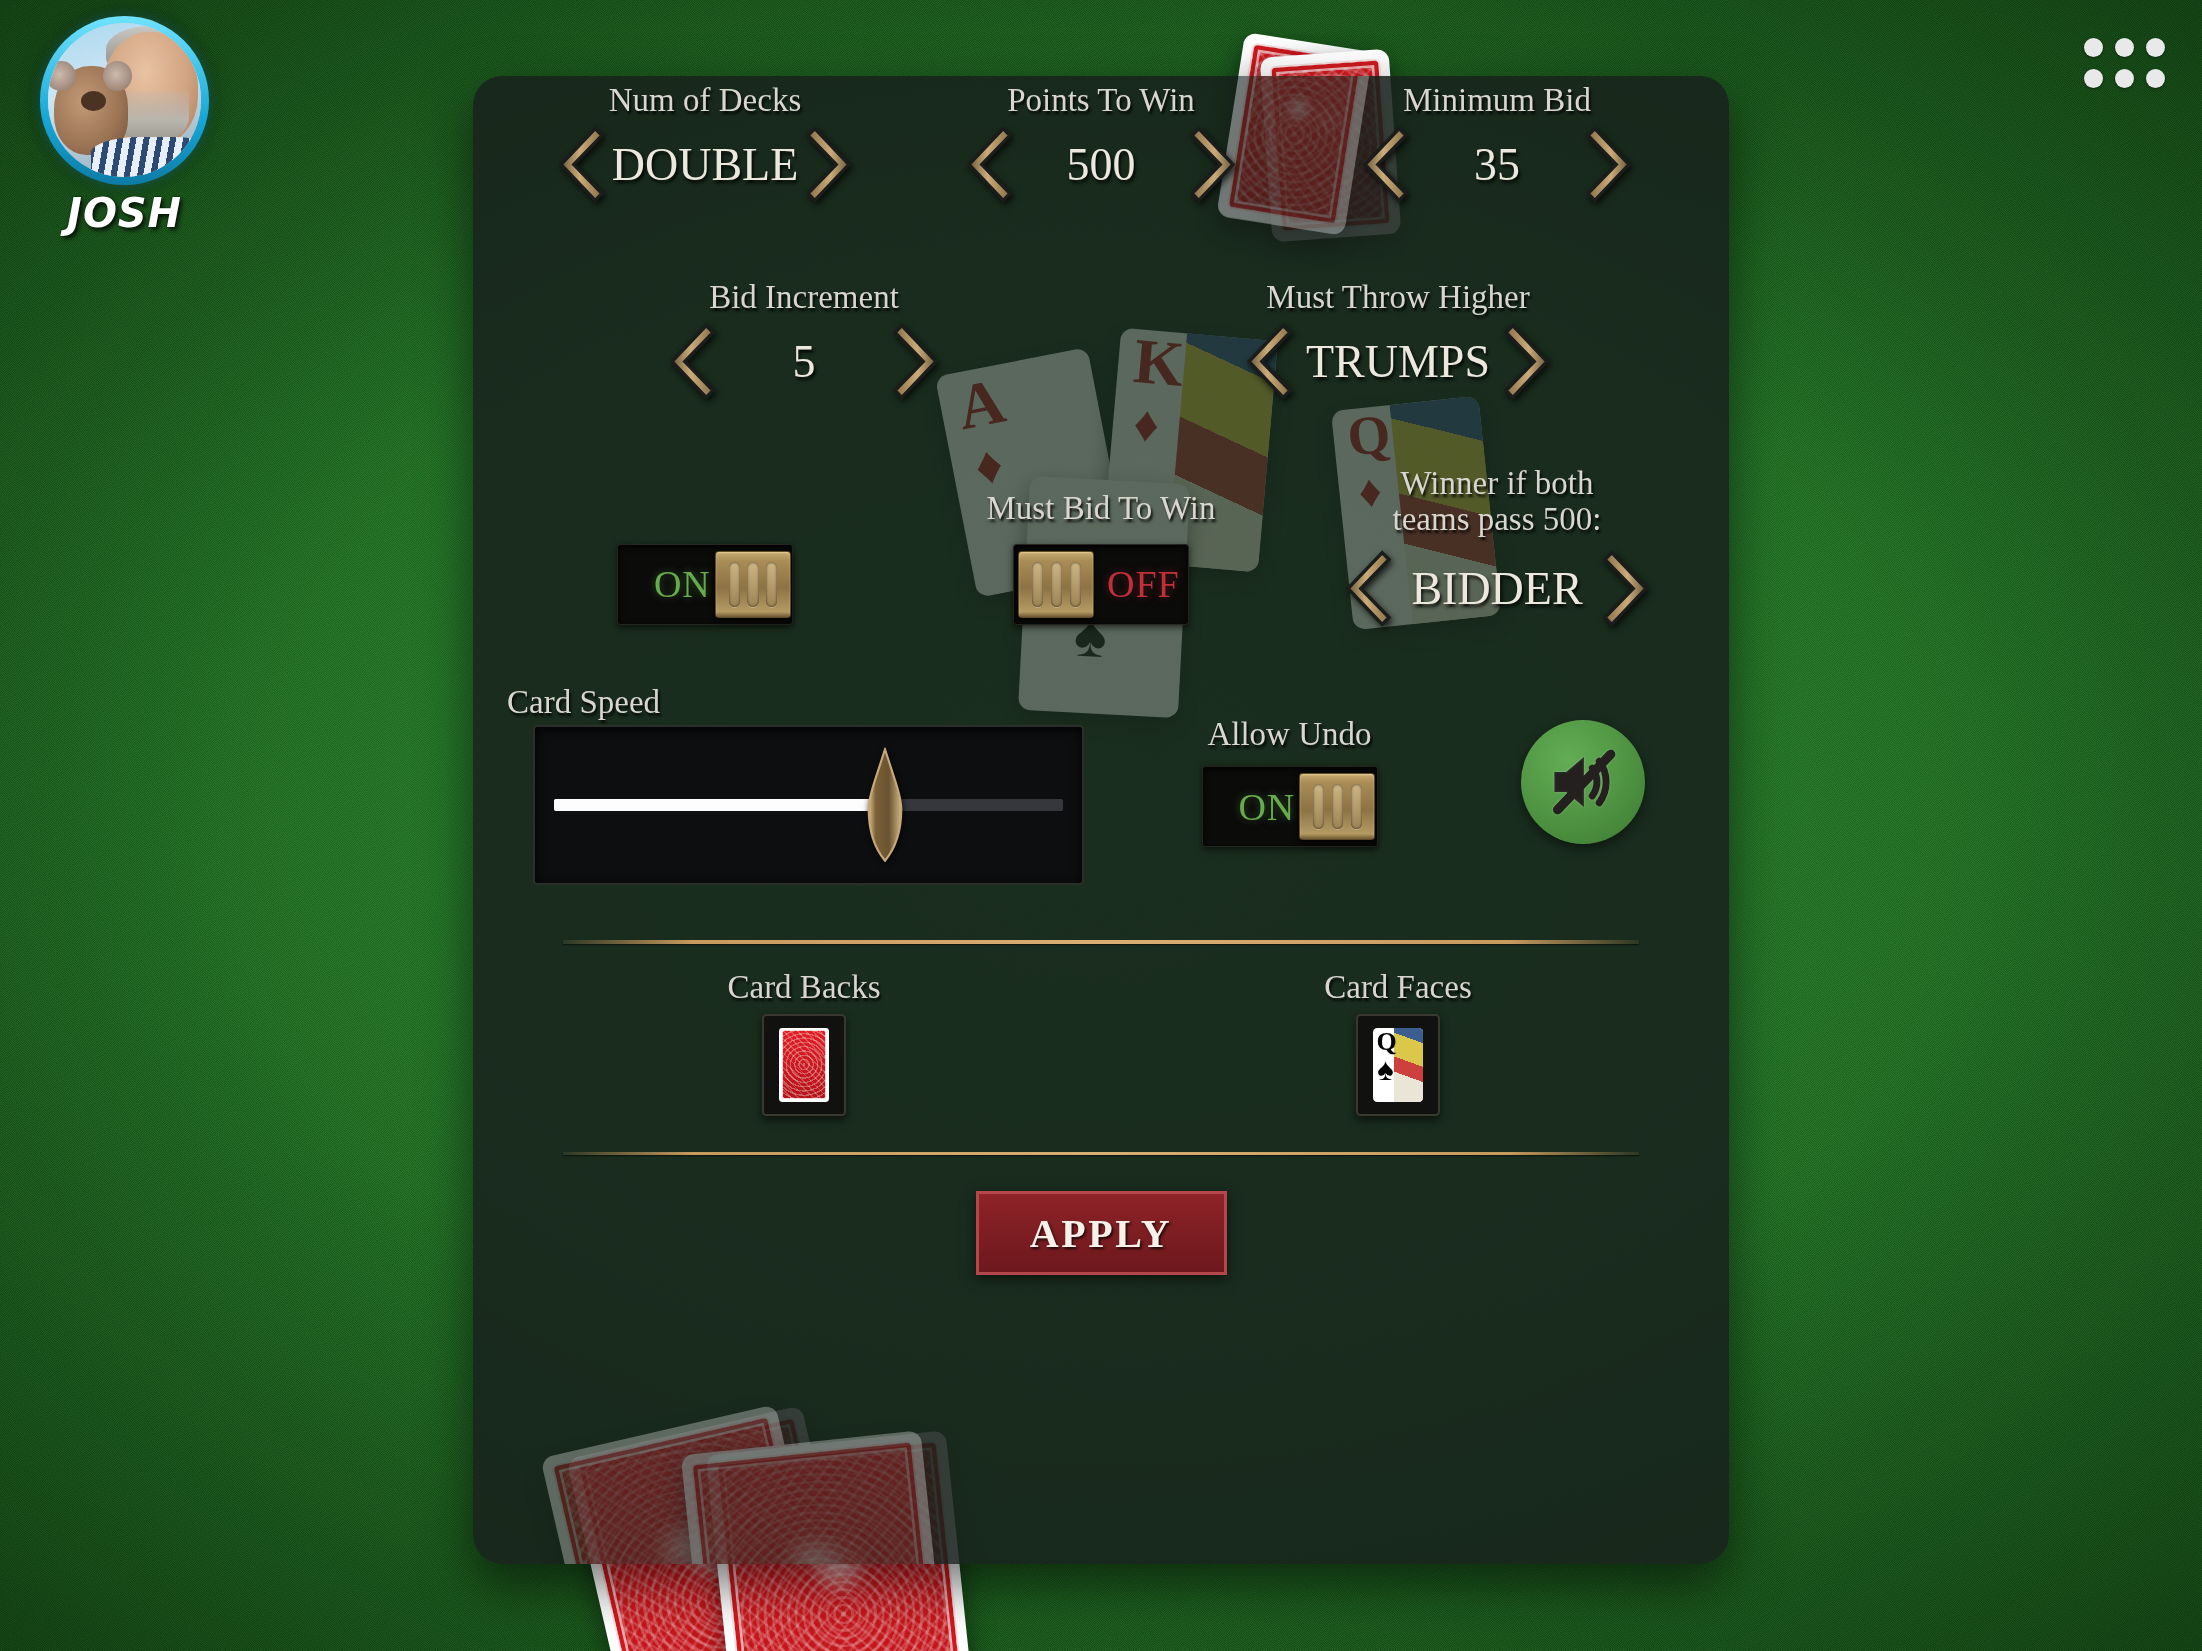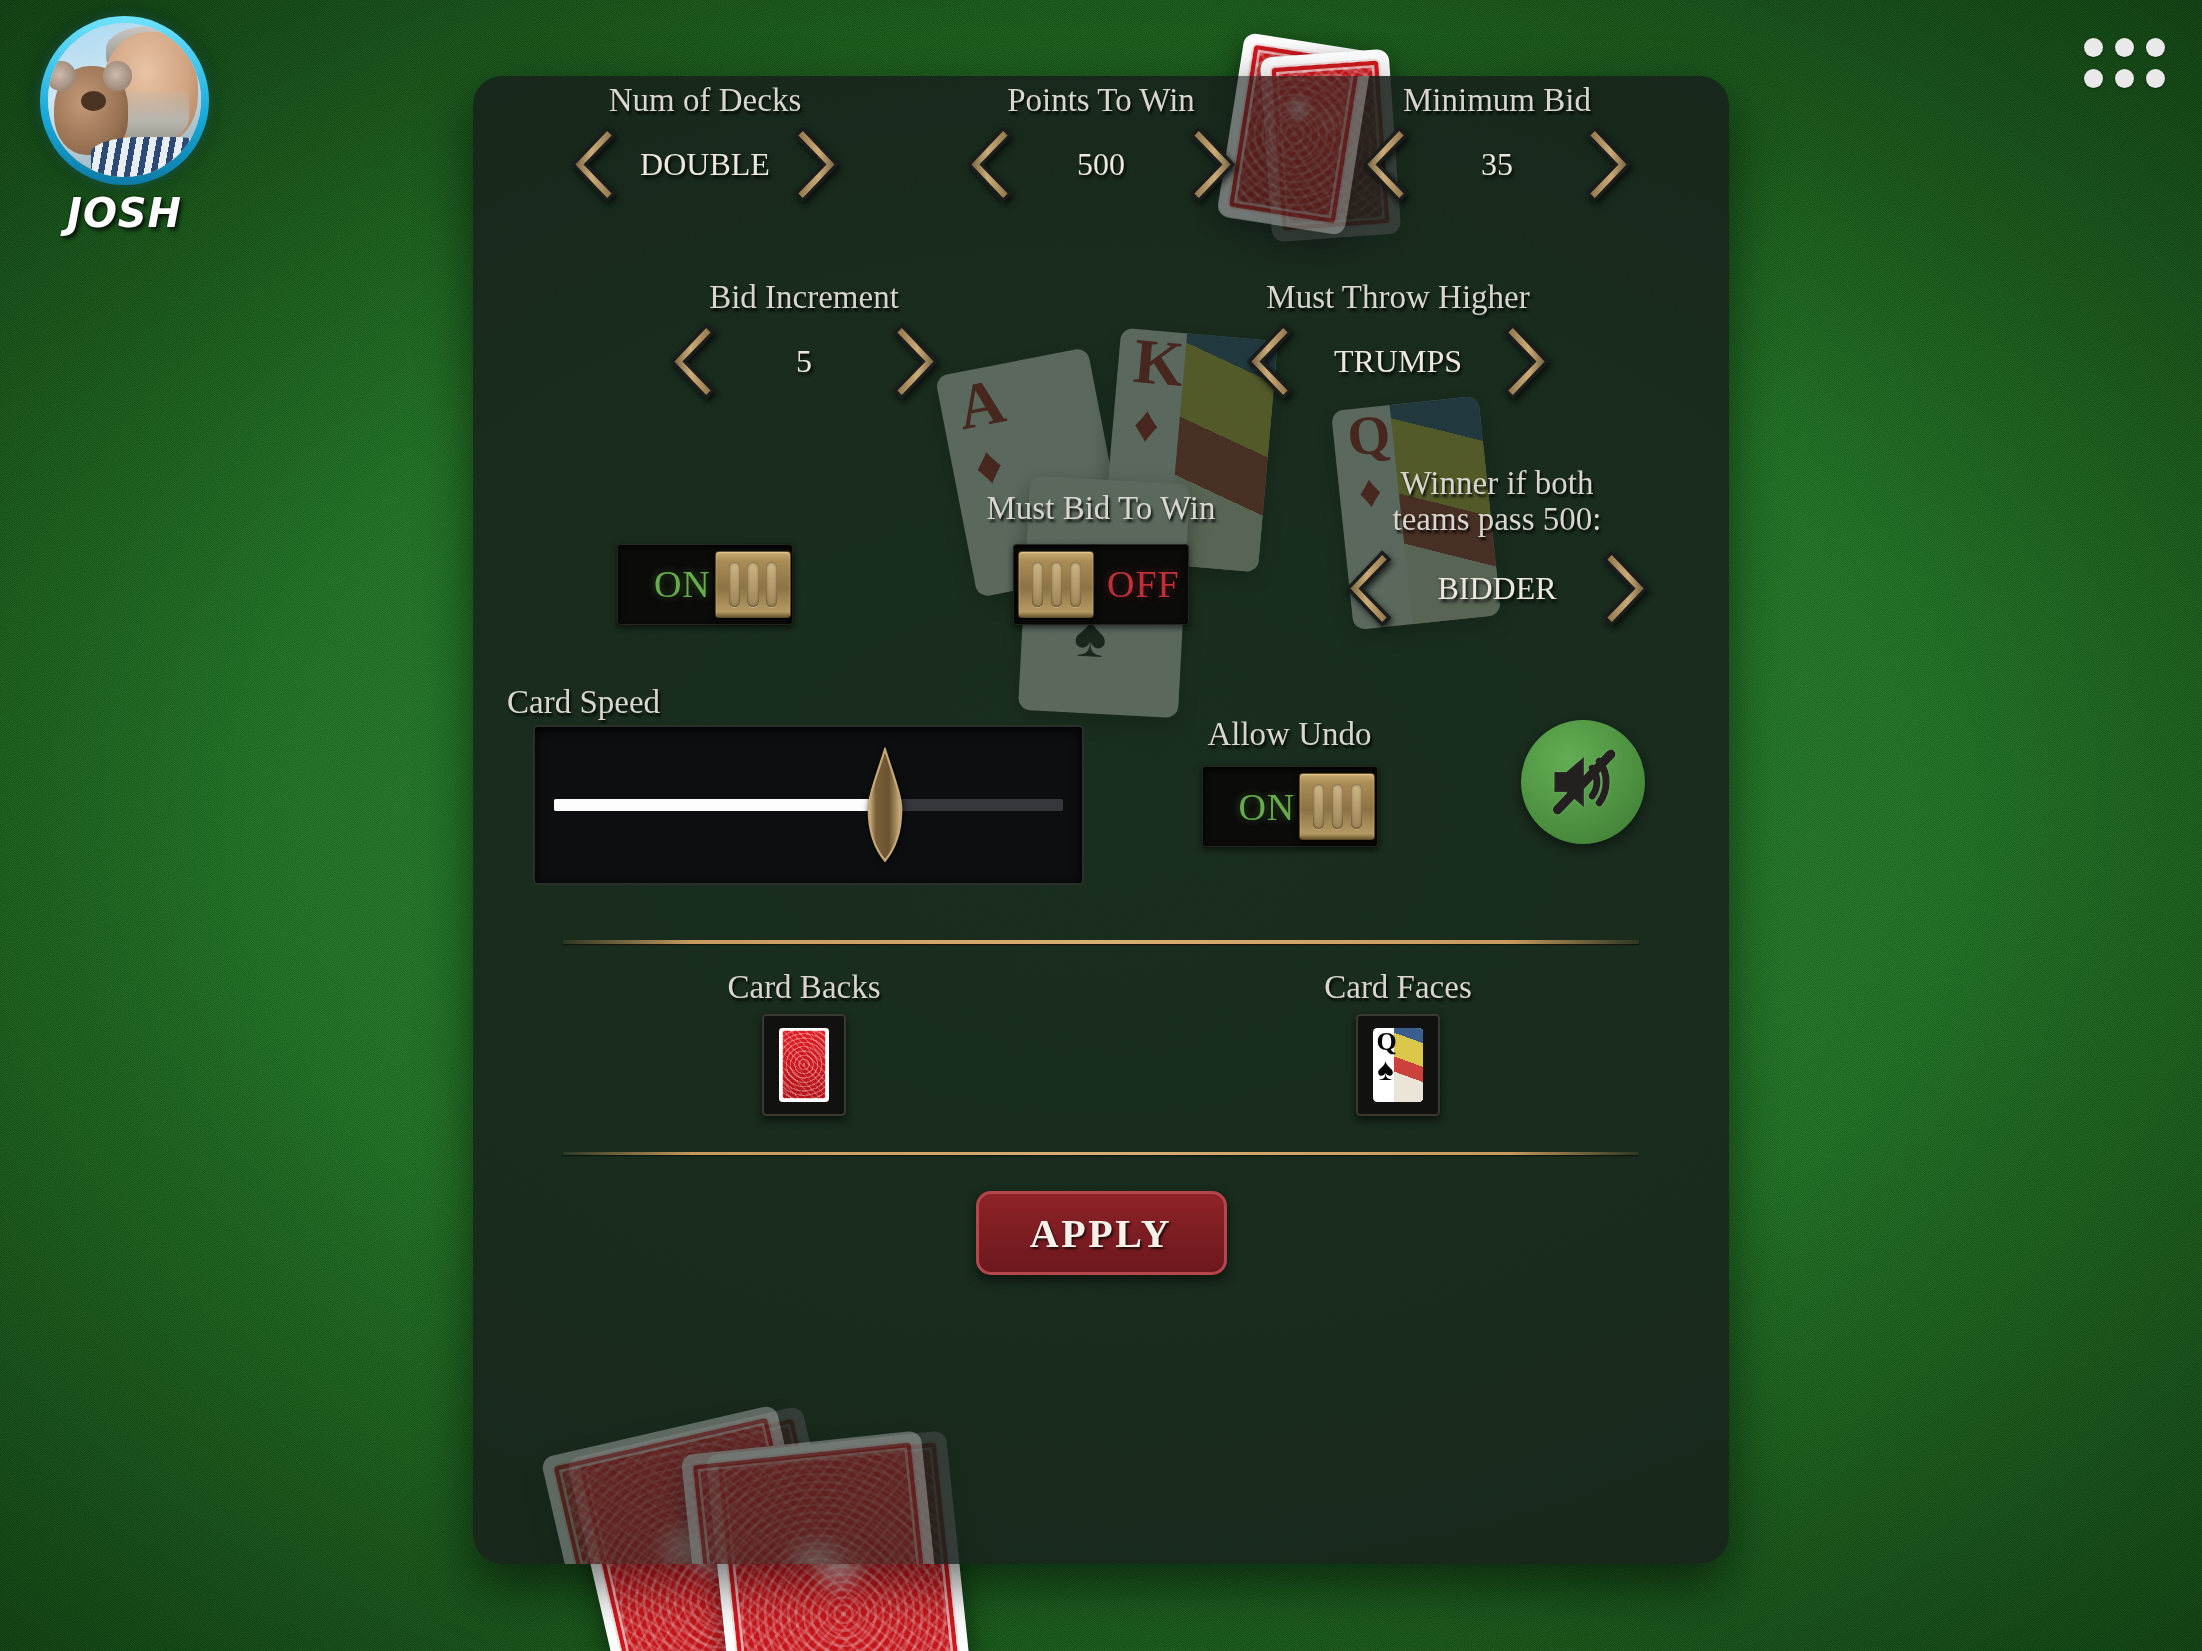--- a/index.html
+++ b/index.html
@@ -215,21 +215,21 @@
     position: relative;
     cursor: pointer;
     flex: none;
   }
   .chev svg { width: 100%; height: 100%; display:block;
               filter: drop-shadow(2.6px 3.4px 3.4px rgba(0,0,0,.7)); }
   .stepper-val {
     min-width: 163px;
     text-align: center;
     font-family: "Liberation Serif", serif;
-    font-size: 32px;
+    font-size: 46px;
     color: #ece8de;
     text-shadow: 1.7px 2.6px 3.4px rgba(0,0,0,0.9);
     white-space: nowrap;
   }
   .stepper-val.wide { min-width: 198px; }
 
   
   .toggle {
     width: 176px; height: 81px;
     background: #0b0b0a;
@@ -383,21 +383,21 @@
       linear-gradient(200deg, #2a4f86 0 18%, #d8c23a 18% 46%, #c9302c 46% 64%, #e8e3d3 64% 100%);
     opacity: .92;
   }
 
   
   #apply-btn {
     width: 251px; height: 84px;
     margin: 0 auto;
     background: linear-gradient(180deg,#8e2328 0%,#7b1d22 55%,#6d181d 100%);
     border: 3.4px solid #b4464c;
-    border-radius: 15px;
+    border-radius: 0;
     display: flex; align-items: center; justify-content: center;
     box-shadow: 0 4.3px 12px rgba(0,0,0,.55);
     cursor: pointer;
   }
   #apply-label {
     font-family: "Liberation Serif", serif;
     font-weight: bold;
     font-size: 40px;
     letter-spacing: 2.6px;
     color: #f6f2ea;

